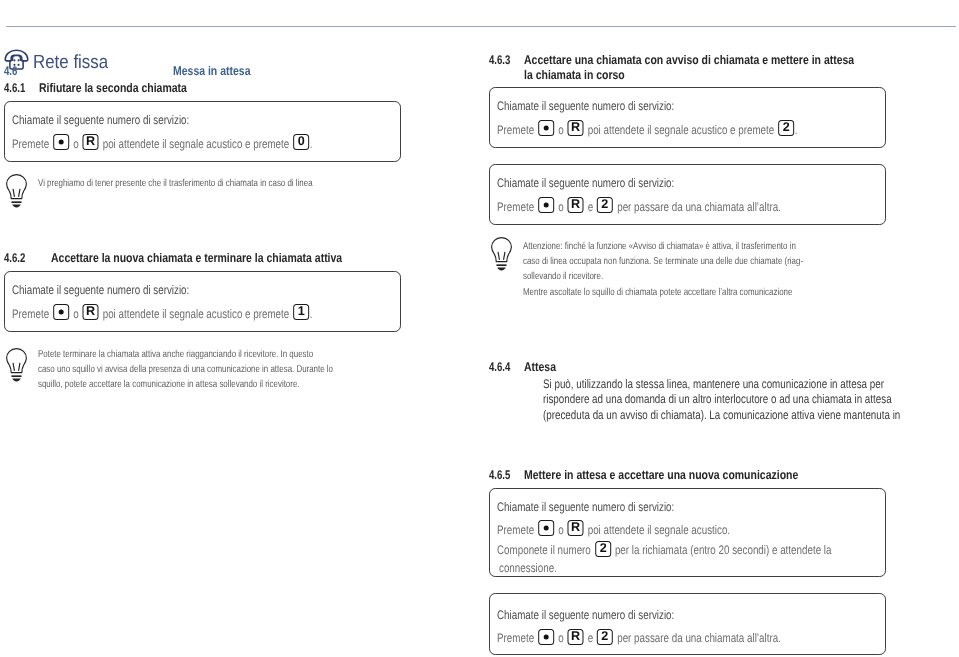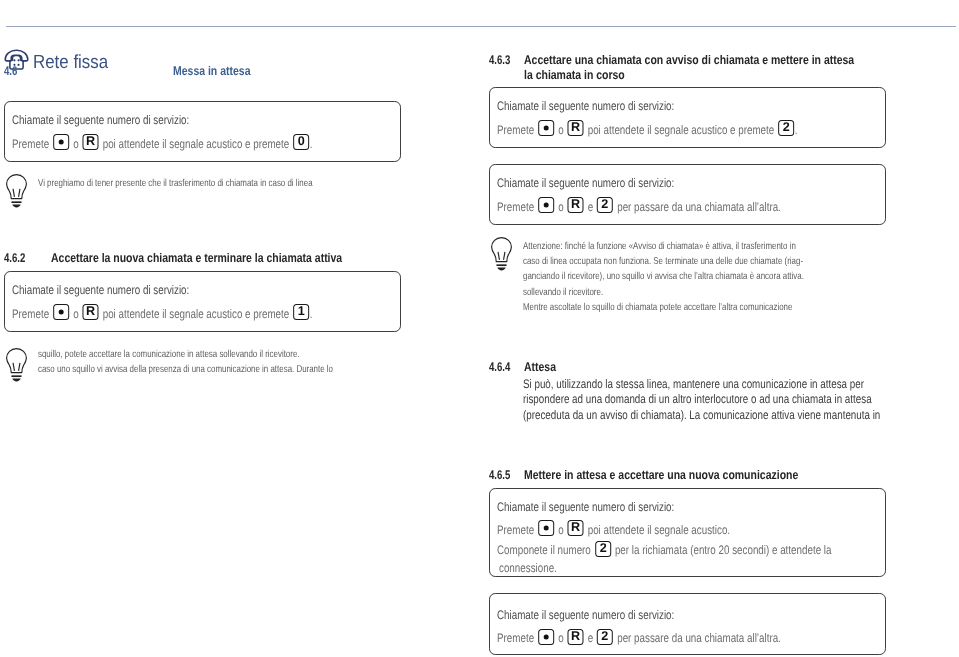--- a/index.html
+++ b/index.html
@@ -60,21 +60,21 @@
     background:#111; border-radius:50%; transform:translate(-50%,-50%);
   }
 
   
   .tip { position:relative; }
   .tip-ico { position:absolute; left:2px; top:0; width:21px; height:34px; }
   .tip-txt { font-size:10px; color:#5c5d5f; line-height:15.3px; margin-left:34px; position:relative; }
   .tip-txt > div { height:15.3px; }
 
   .para { font-size:12.4px; color:#3c3c3b; line-height:15.5px; }
-  .para > div { height:15.5px; }
+  .para > div { height:15.5px;margin-left:20px; }
 </style>
 </head>
 <body>
 
 <div class="page">
   <div class="hdr">
     <span class="hdr-ico">
       <svg width="25" height="21" viewBox="3 0.5 25 21" fill="none" aria-hidden="true">
 
         <path d="M11.5 9.6 C11.5 7.9 12.65 6.95 14.3 6.95 L16.7 6.95
@@ -101,20 +101,26 @@
   </div>
   <div class="hdr-rule"></div>
 
   <div id="left-col" class="blk" style="left:4.3px;top:0;width:397px;height:657px;">
       <div class="hrow lvl1" style="position: absolute; top: 64px; left: 0px; right: 0px; text-align: center;">
         <span class="hnum"><span class="sq-n"><span class="nr">4.6</span></span></span>
         <span class="htxt">
           <div><span class="sq-h"><span class="nr">Messa in attesa</span></span></div>
         </span>
       </div>
+      <div class="hrow lvl2" style="position: absolute; top: 80.8px; left: 0px; right: 0px;">
+        <span class="hnum"><span class="sq-n"><span class="nr">4.6.1</span></span></span>
+        <span class="htxt">
+          <div><span class="sq-h"><span class="nr">Rifiutare la seconda chiamata</span></span></div>
+        </span>
+      </div>
       <div class="kbox" style="height: 61px; position: absolute; top: 101px; left: 0px; right: 0px;">
         <div class="kline" style="position: absolute; top: 10.4px;"><span class="sq"><span class="nr">Chiamate il seguente numero di servizio:</span></span></div>
         <div class="kline dim" style="position: absolute; top: 34px;"><span class="sq"><span class="nr">Premete</span><span class="key dot"><b></b></span><span class="nr">o</span><span class="key"><b>R</b></span><span class="nr">poi attendete il segnale acustico e premete</span><span class="key" style="margin-right: 0.5px;"><b>0</b></span><span class="nr">.</span></span></div>
       </div>
       <div class="tip" style="position: absolute; top: 174.4px; left: 0px; right: 0px;">
         <span class="tip-ico"><svg width="21" height="34" viewBox="0 0 21 34">
 <g fill="none" stroke="#222222" stroke-width="1.15" stroke-linejoin="round" stroke-linecap="butt">
  <path d="M10.5 0.6 C4.95 0.6 0.6 4.85 0.6 10.1 C0.6 13.2 2.05 15.35 3.55 17.6
           C4.75 19.4 5.1 21.0 5.2 24.6 L15.8 24.6
           C15.9 21.0 16.25 19.4 17.45 17.6 C18.95 15.35 20.4 13.2 20.4 10.1
@@ -146,22 +152,23 @@
           C4.75 19.4 5.1 21.0 5.2 24.6 L15.8 24.6
           C15.9 21.0 16.25 19.4 17.45 17.6 C18.95 15.35 20.4 13.2 20.4 10.1
           C20.4 4.85 16.05 0.6 10.5 0.6 Z"></path>
  <path d="M7.05 14.9 L8.45 22.9"></path>
  <path d="M13.95 14.9 L12.55 22.9"></path>
  <path d="M5.45 28.2 L15.55 28.2" stroke-width="1.7"></path>
 </g>
 <path d="M6.3 30.6 L14.7 30.6 C14.0 32.3 12.4 33.5 10.5 33.5 C8.6 33.5 7.0 32.3 6.3 30.6 Z" fill="#222222"></path>
 </svg></span>
         <div class="tip-txt" style="top: -1.4px;">
+          <div><span class="sq"><span class="nr">Potete terminare la chiamata attiva anche riagganciando il ricevitore. In questo</span></span></div>
+          <div><span class="sq"><span class="nr">caso uno squillo vi avvisa della presenza di una comunicazione in attesa. Durante lo</span></span></div>
           <div><span class="sq"><span class="nr">squillo, potete accettare la comunicazione in attesa sollevando il ricevitore.</span></span></div>
-          <div><span class="sq"><span class="nr">caso uno squillo vi avvisa della presenza di una comunicazione in attesa. Durante lo</span></span></div>
         </div>
       </div>
     </div>
   <div id="right-col" class="blk" style="left:489px;top:0;width:397px;height:574px;">
       <div class="hrow lvl2" style="position: absolute; top: 53.3px; left: 0px; right: 0px;">
         <span class="hnum"><span class="sq-n"><span class="nr">4.6.3</span></span></span>
         <span class="htxt">
           <div><span class="sq-h"><span class="nr">Accettare una chiamata con avviso di chiamata e mettere in attesa</span></span></div>
           <div><span class="sq-h"><span class="nr">la chiamata in corso</span></span></div>
         </span>
@@ -183,21 +190,20 @@
           C20.4 4.85 16.05 0.6 10.5 0.6 Z"></path>
  <path d="M7.05 14.9 L8.45 22.9"></path>
  <path d="M13.95 14.9 L12.55 22.9"></path>
  <path d="M5.45 28.2 L15.55 28.2" stroke-width="1.7"></path>
 </g>
 <path d="M6.3 30.6 L14.7 30.6 C14.0 32.3 12.4 33.5 10.5 33.5 C8.6 33.5 7.0 32.3 6.3 30.6 Z" fill="#222222"></path>
 </svg></span>
         <div class="tip-txt" style="top: 2px;">
           <div><span class="sq"><span class="nr">Attenzione: finché la funzione «Avviso di chiamata» è attiva, il trasferimento in</span></span></div>
           <div><span class="sq"><span class="nr">caso di linea occupata non funziona. Se terminate una delle due chiamate (riag-</span></span></div>
-          <div><span class="sq"><span class="nr">ganciando il ricevitore), uno squillo vi avvisa che l’altra chiamata è ancora attiva.</span></span></div>
           <div><span class="sq"><span class="nr">sollevando il ricevitore.</span></span></div>
           <div><span class="sq"><span class="nr">Mentre ascoltate lo squillo di chiamata potete accettare l’altra comunicazione</span></span></div>
         </div>
       </div>
       <div class="hrow lvl2" style="position: absolute; top: 360px; left: 0px; right: 0px;">
         <span class="hnum"><span class="sq-n"><span class="nr">4.6.4</span></span></span>
         <span class="htxt">
           <div><span class="sq-h"><span class="nr">Attesa</span></span></div>
         </span>
       </div>

